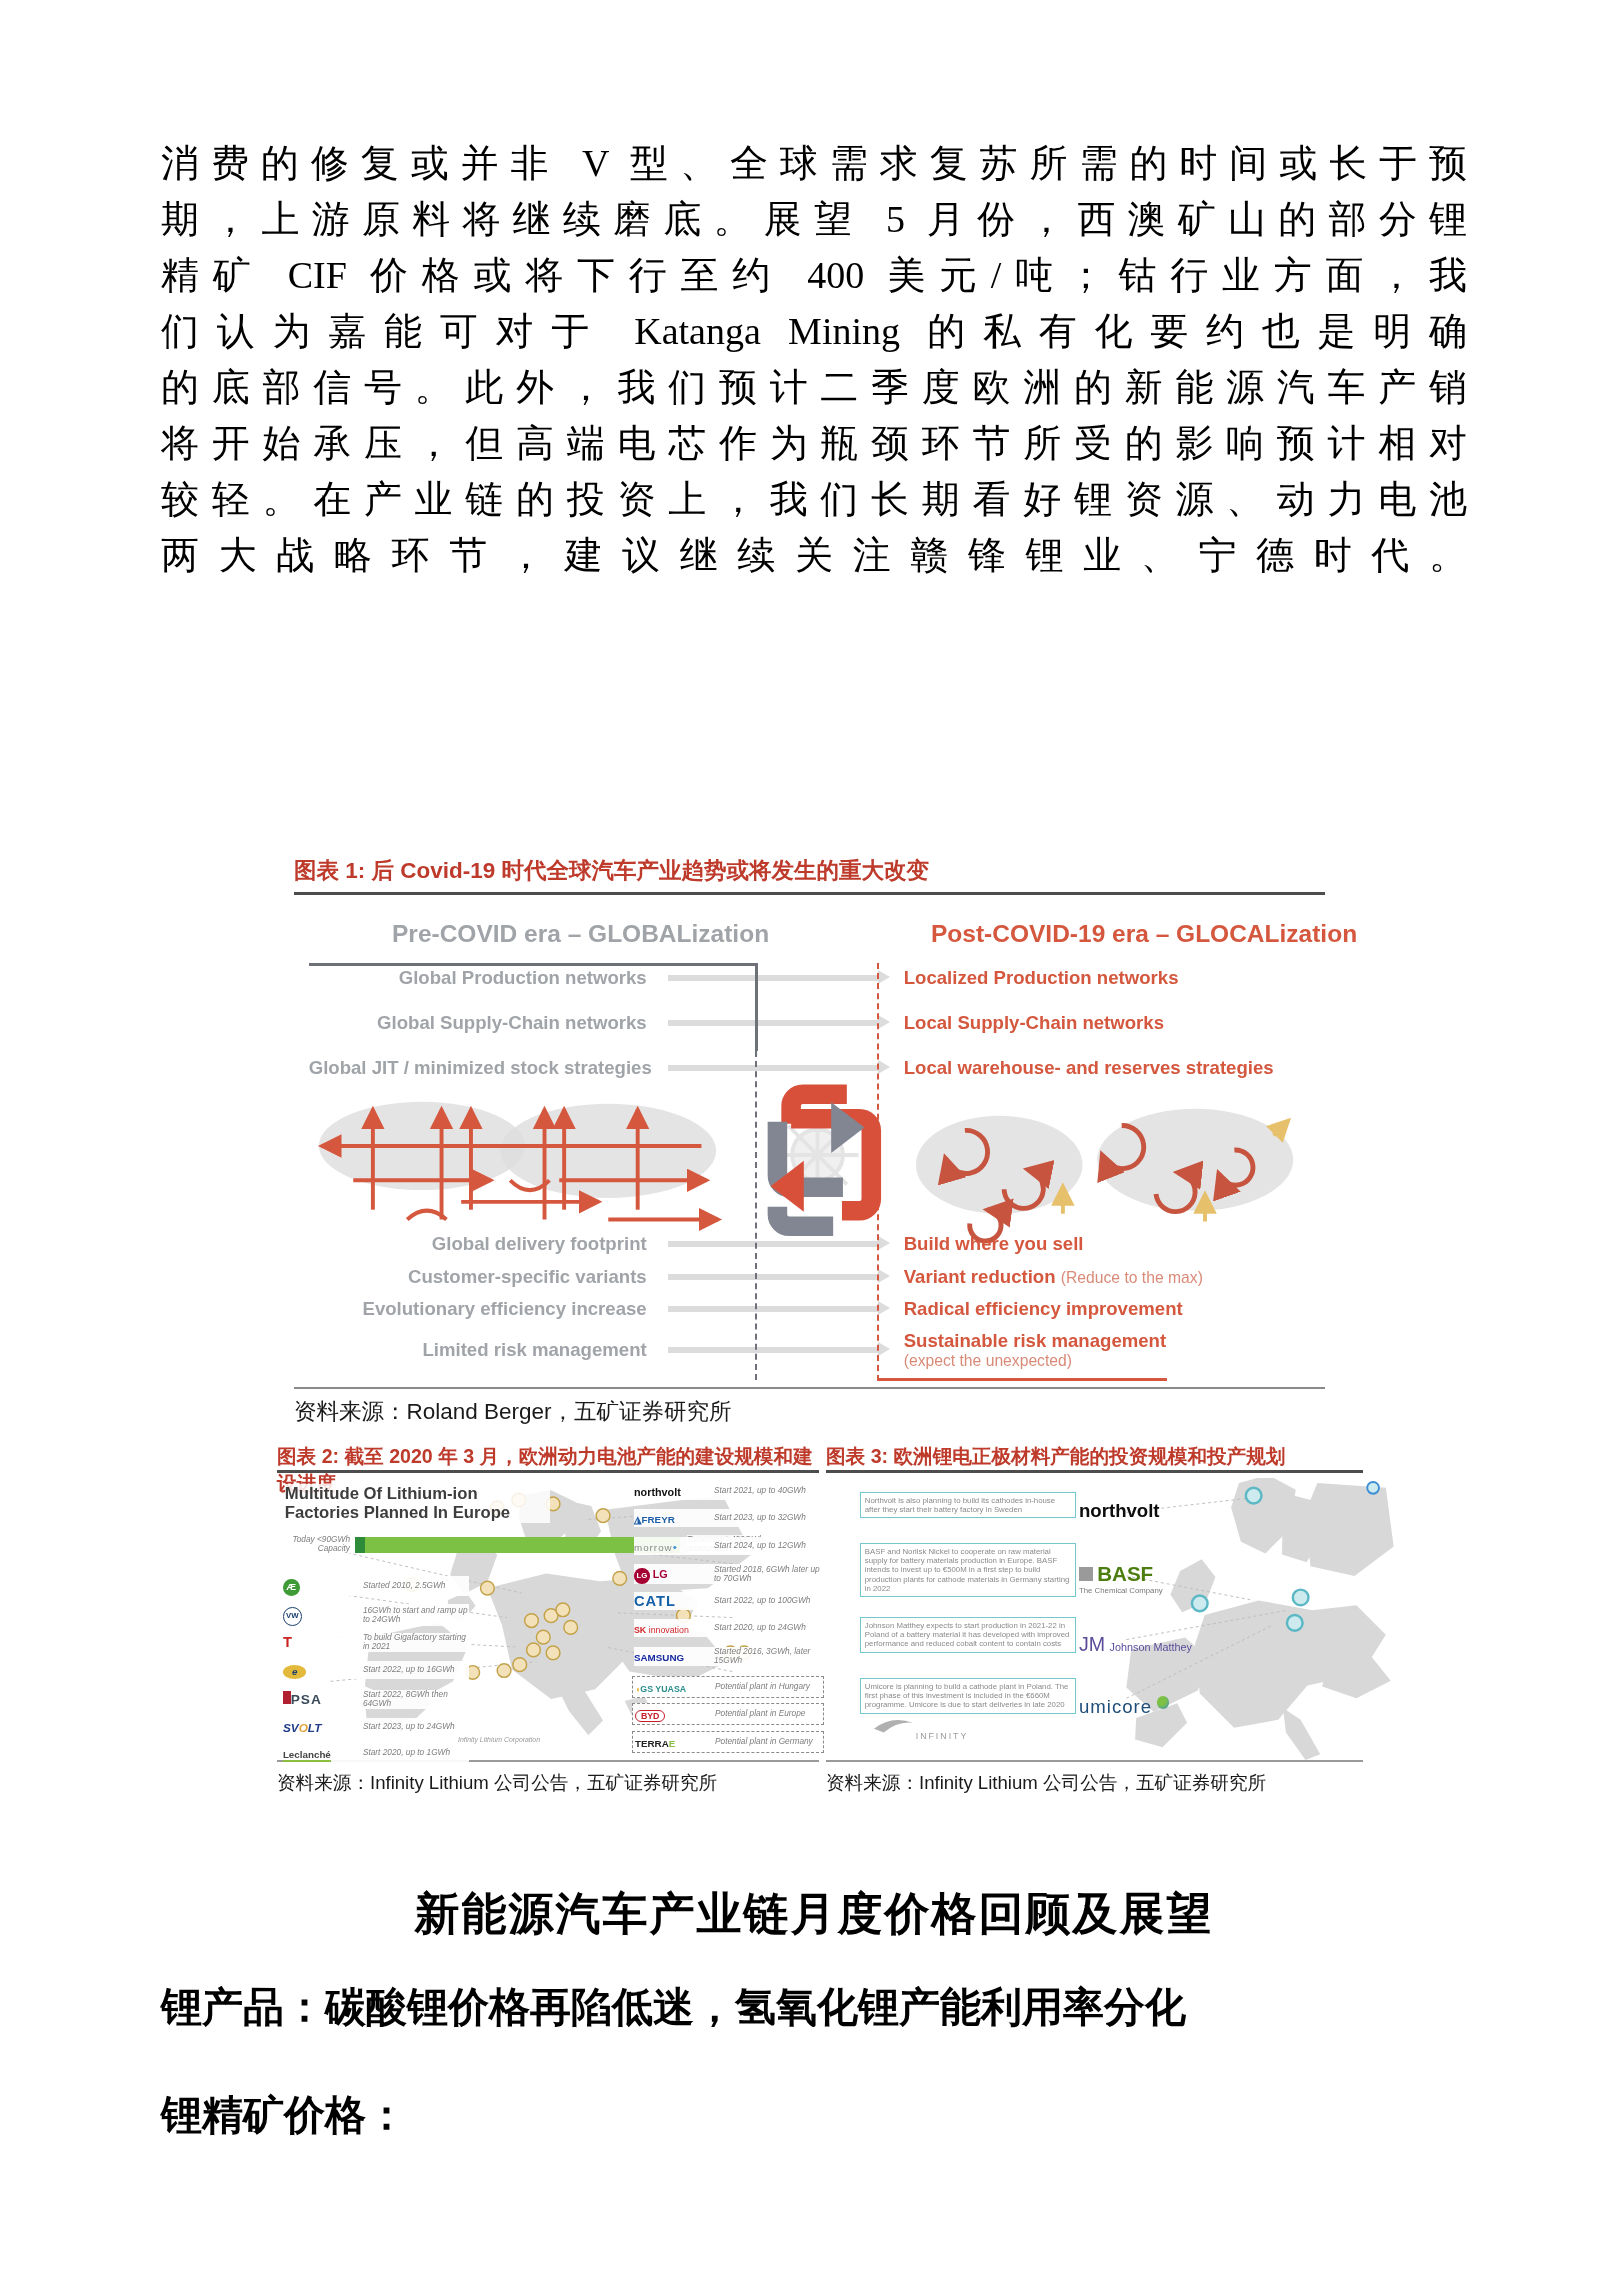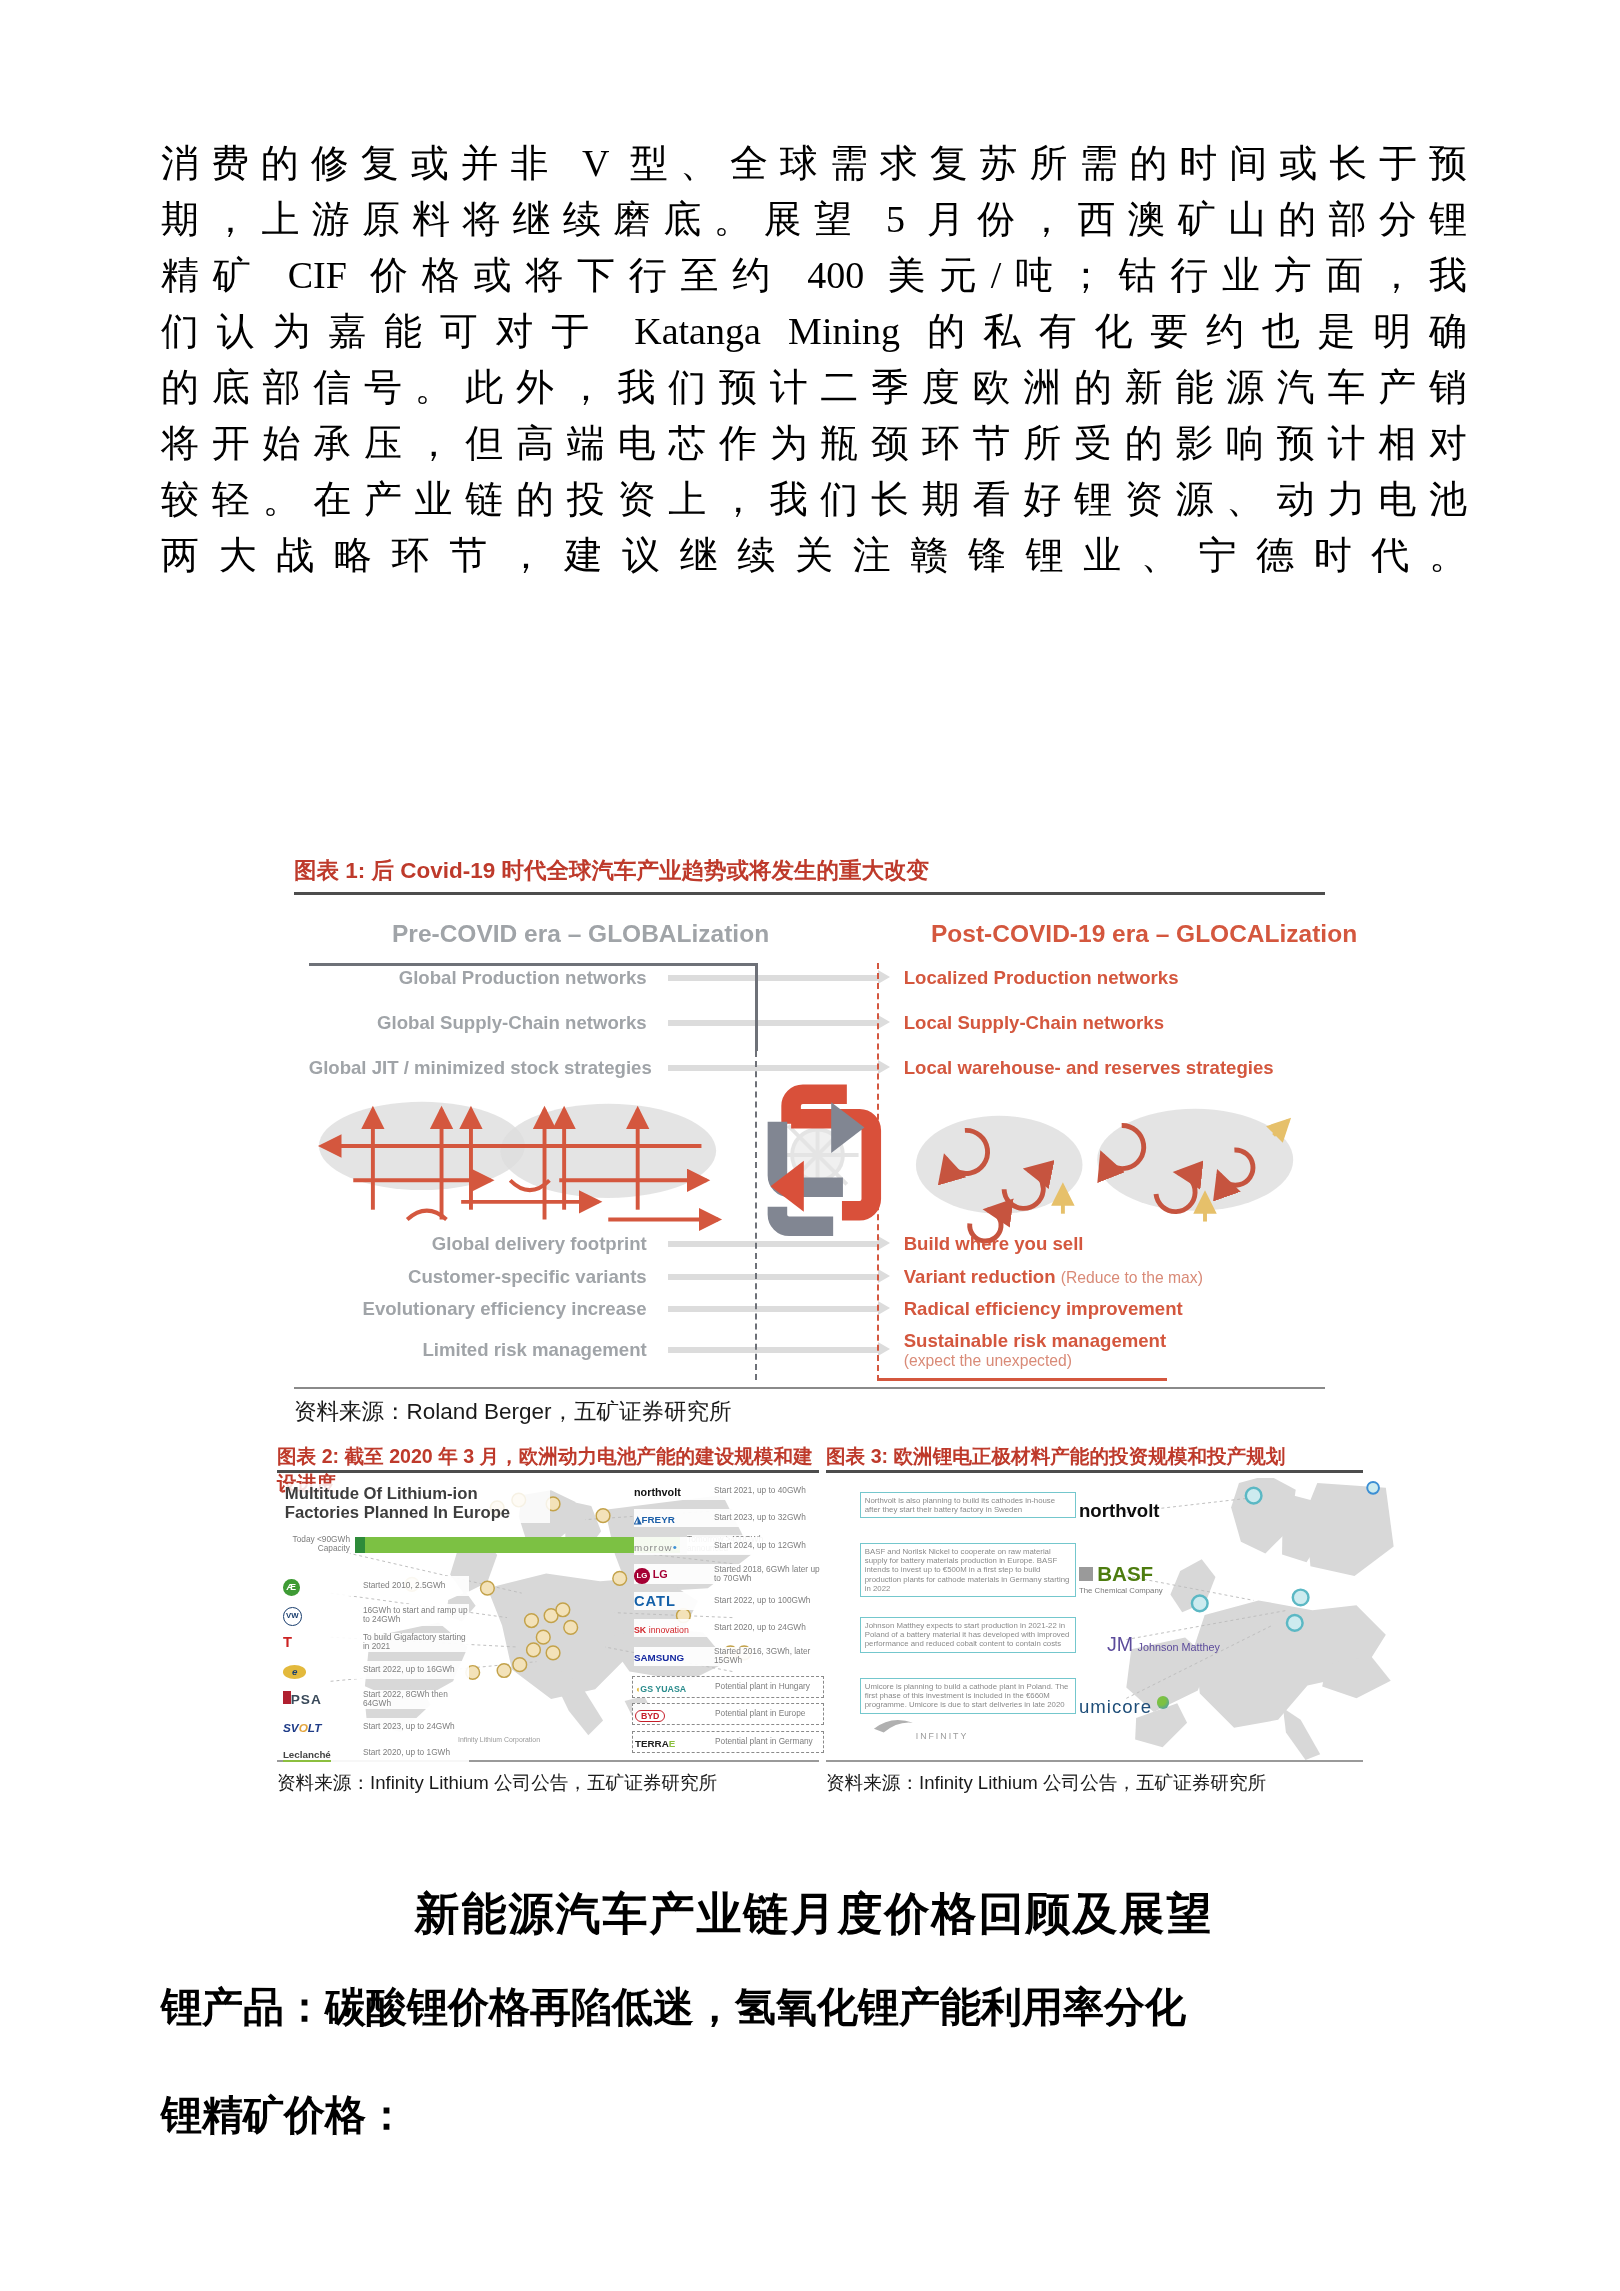--- a/index.html
+++ b/index.html
@@ -33,21 +33,21 @@
                  border-top:7.8px solid transparent;border-bottom:7.8px solid transparent;}
   .vline-gray{position:absolute;width:2.9px;background:#6E7178;z-index:4;}
   .vline-gray-d{position:absolute;width:0;border-left:2.9px dashed #6E7178;z-index:4;}
   .vline-red-d{position:absolute;width:0;border-left:2.9px dashed #D4573E;z-index:4;}
 
   
   .smalltitle{font-size:19.6px;}
   .srule{height:2.5px;}
   .brule{height:2px;background:#9a9a9a;}
   .src-s{font-size:18.6px;font-weight:500;}
-  .tiny{font-size:8.3px;line-height:9.3px;color:#7d7d7d;}
+  .tiny{font-size:8.3px;line-height:9.3px;color:#7d7d7d;font-style:italic;}
   .chip{position:absolute;display:flex;align-items:center;background:rgba(255,255,255,.92);z-index:3;}
   .chip .lg{width:80px;text-align:left;white-space:nowrap;overflow:hidden;}
   .chip .tx{width:106px;}
   .dashedbox{border:1.5px dashed #8a8a8a;padding:1px 2px;}
   .f3box{position:absolute;border:1.5px solid #74C7CD;background:rgba(255,255,255,.95);
          font-size:7.8px;line-height:9.3px;color:#8a8a8a;padding:2.9px 3.9px;z-index:3;}
 
   
   #h-main{left:161px;top:1884px;width:1306px;text-align:center;font-family:Liberation Serif, serif;
           font-size:45px;font-weight:bold;letter-spacing:2px;}
@@ -373,21 +373,21 @@
     <div class="f3box" style="left:3.9px;top:139px;width:206px;">Johnson Matthey expects to start production in 2021-22 in Poland of a battery material it has developed with improved performance and reduced cobalt content to contain costs</div>
     <div class="f3box" style="left:3.9px;top:200px;width:206px;">Umicore is planning to build a cathode plant in Poland. The first phase of this investment is included in the €660M programme. Umicore is due to start deliveries in late 2020</div>
 
     <div class="r" style="left:223px;top:21.6px;font-size:18.6px;font-weight:bold;color:#0d0d0d;z-index:3;">northvolt</div>
     <div class="r" style="left:223px;top:84px;z-index:3;">
       <span style="display:inline-block;width:13.7px;height:13.7px;background:#9a9a9a;"></span>
       <span style="font-size:20.6px;font-weight:bold;color:#4d7c0f;">BASF</span>
       <div style="font-size:7.8px;color:#777;text-align:right;">The Chemical Company</div>
     </div>
     <div class="r" style="left:223px;top:155px;z-index:3;">
-      <span style="font-size:19.6px;color:#5C4B9B;font-weight:500;margin-left:28px;">JM</span>
+      <span style="font-size:19.6px;color:#5C4B9B;font-weight:500;">JM</span>
       <span style="font-size:10.8px;color:#5C4B9B;">Johnson Matthey</span>
     </div>
     <div class="r" style="left:223px;top:218px;z-index:3;">
       <span style="font-size:18.6px;color:#1F4E79;letter-spacing:1px;">umicore</span>
       <span style="display:inline-block;width:12.7px;height:12.7px;border-radius:50%;background:radial-gradient(circle at 35% 35%, #7CC143 40%, #3C8FD4);vertical-align:top;"></span>
     </div>
 
     <div class="r" style="left:14.7px;top:237px;z-index:3;">
       <svg width="45" height="23.5" viewBox="0 0 46 24">
         <path d="M3,14 q18,-14 40,-6 q-16,-2 -30,10 z" fill="#b0b0b0"></path>

